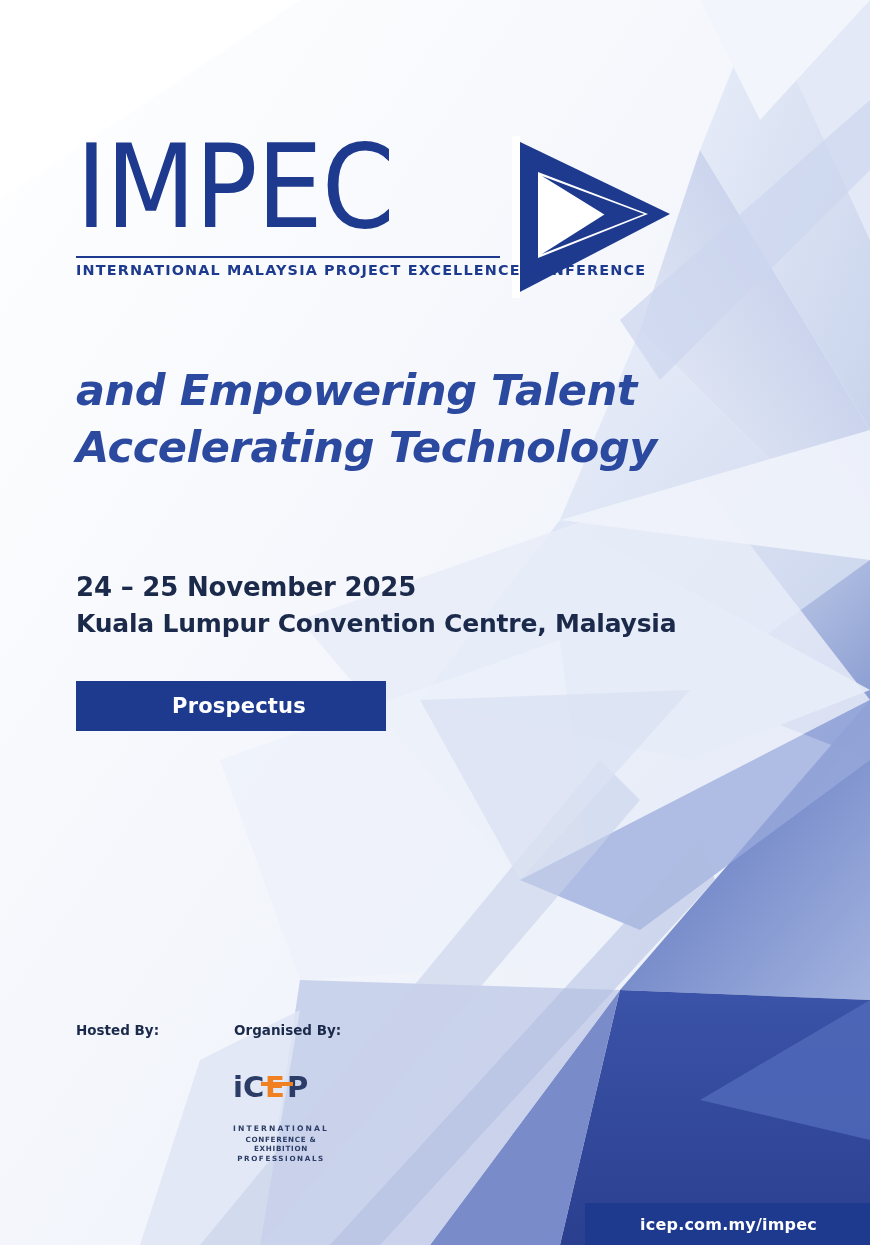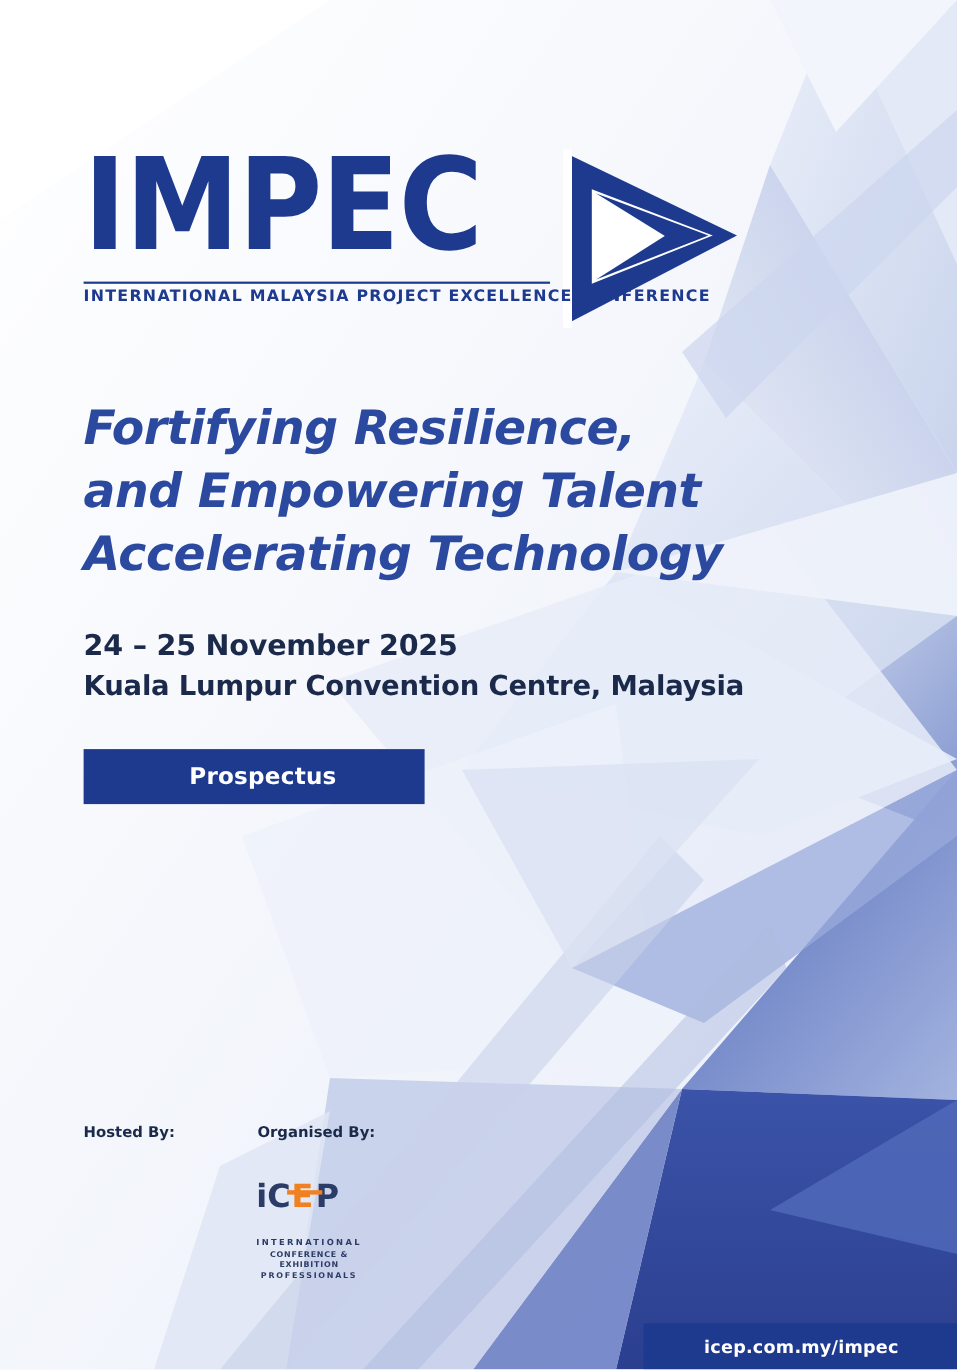--- a/index.html
+++ b/index.html
@@ -44,21 +44,21 @@
     left: 76px;
     top: 128px;
     width: 600px;
   }
   .logo-wordmark {
     position: relative;
     height: 120px;
   }
   .logo-text {
     font-family: "DejaVu Sans", sans-serif;
-    font-weight: bold;
+    font-weight: normal;
     font-size: 116px;
     line-height: 118px;
     letter-spacing: -1px;
     color: #1e3a8f;
     display: inline-block;
     font-stretch: condensed;
   }
   .logo-mark {
     position: absolute;
     left: 432px;
@@ -310,21 +310,20 @@
             <polygon points="34,122 136,82 102,79" fill="#1e3a8f"></polygon>
             <rect x="4" y="4" width="8" height="162" fill="#ffffff"></rect>
           </svg>
         </span>
       </div>
       <div class="logo-rule"></div>
       <div class="logo-tagline">INTERNATIONAL MALAYSIA PROJECT EXCELLENCE CONFERENCE</div>
     </div>
 
     <div class="headline">
-      <span class="line">Fortifying Resilience,</span>
       <span class="line">and Empowering Talent</span>
       <span class="line">Accelerating Technology</span>
     </div>
 
     <div class="event-date">24 – 25 November 2025</div>
     <div class="event-venue">Kuala Lumpur Convention Centre, Malaysia</div>
 
     <div class="prospectus-btn">Prospectus</div>
 
     <div class="hosted-label">Hosted By:</div>

